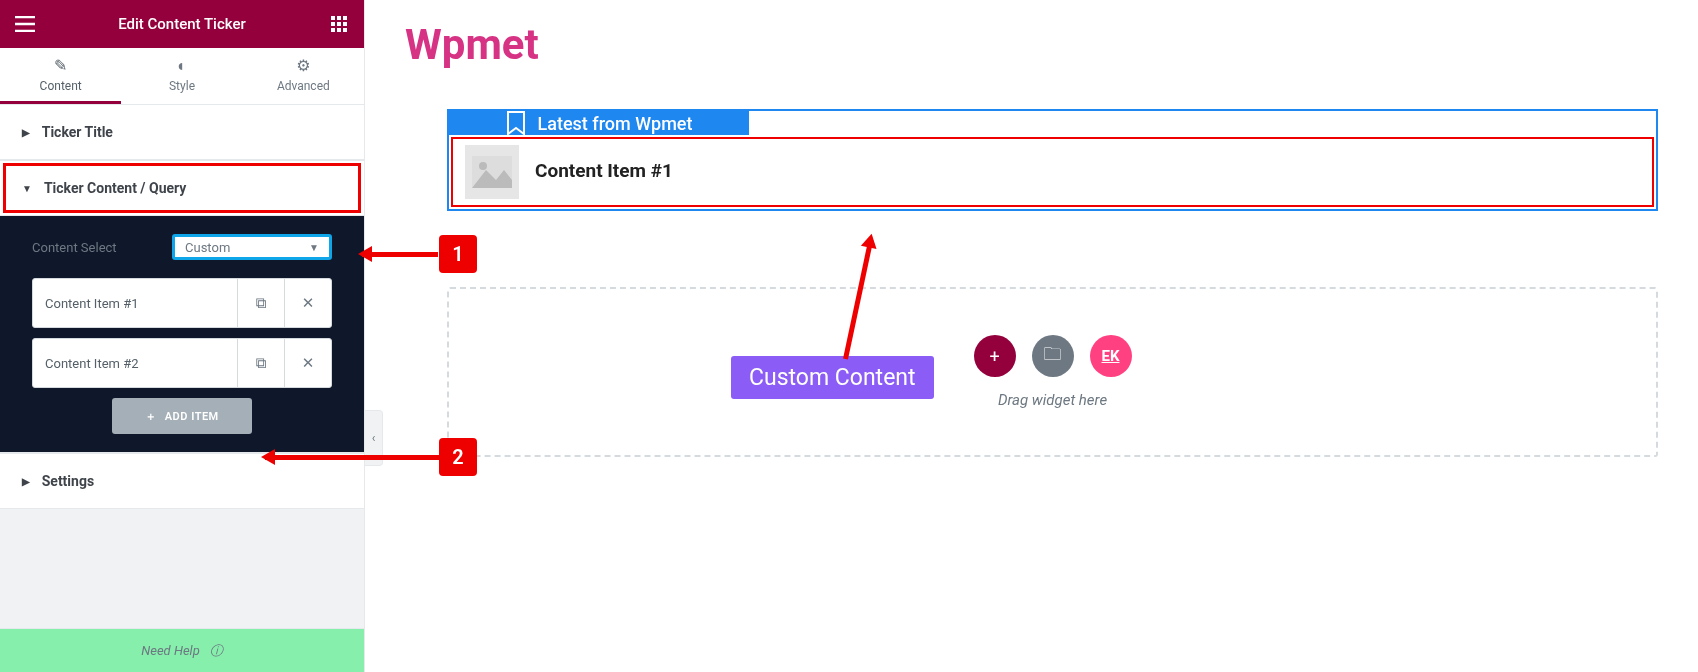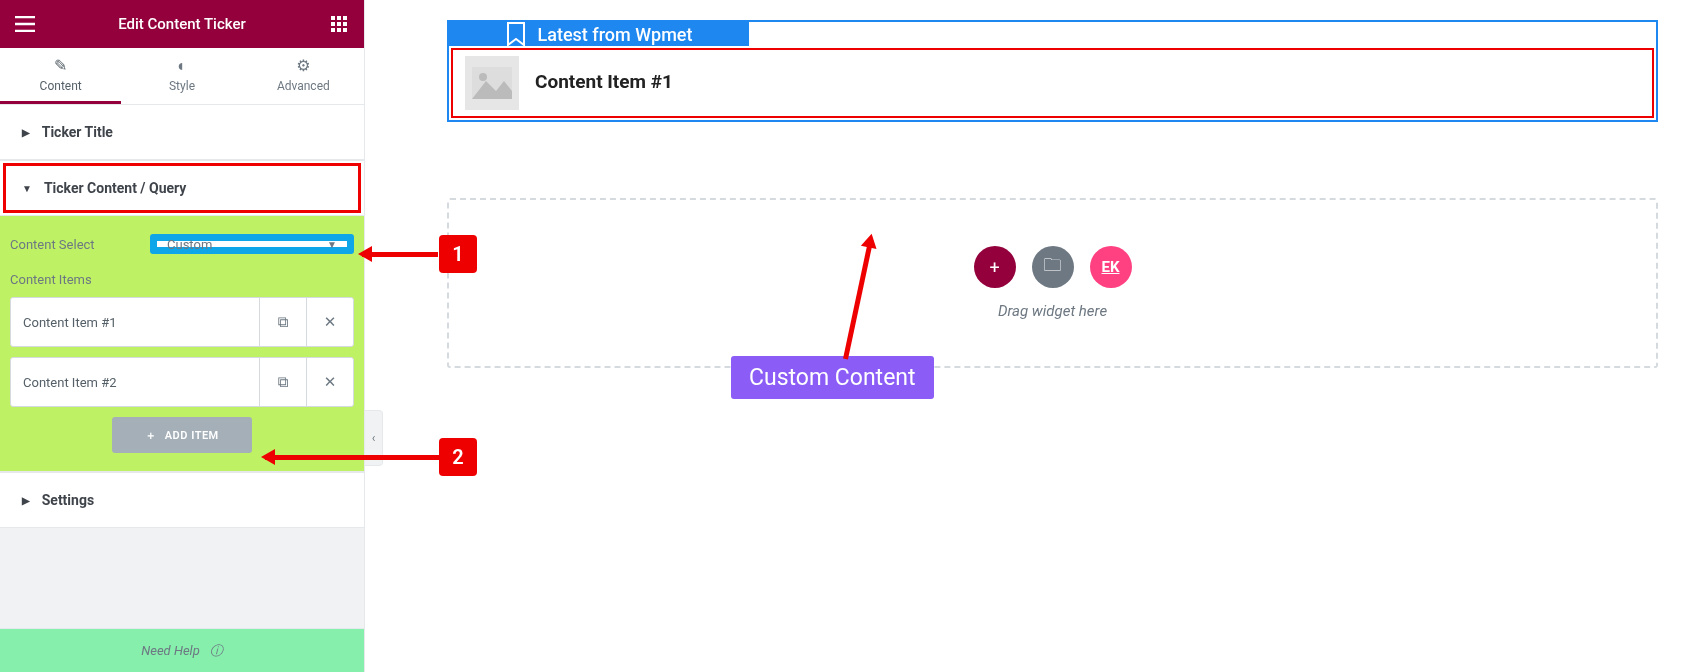--- a/index.html
+++ b/index.html
@@ -13,25 +13,25 @@
 
   .tabs { height: 56px; background: #fff; display: flex; }
   .tab { flex: 1; display: flex; flex-direction: column; align-items: center; justify-content: center; gap: 4px; color: #6d7882; font-size: 12px; cursor: pointer; border-bottom: 3px solid transparent; }
   .tab.active { color: #556068; border-bottom-color: #93003c; }
   .tab-icon { font-size: 16px; }
 
   .sections { flex: 1; background: #f1f2f3; overflow-y: auto; }
   .section-head { height: 56px; background: #fff; display: flex; align-items: center; padding: 0 22px; gap: 12px; font-size: 14px; font-weight: 700; color: #3f444b; cursor: pointer; border-top: 1px solid #e6e9ec; border-bottom: 1px solid #e6e9ec; }
   .caret { font-size: 10px; color: #3f444b; }
   .section-head.highlighted { outline: 3px solid #ee0000; outline-offset: -6px; }
-  .section-body { padding: 18px 10px; background: #bef264; border-bottom: 1px solid #e6e9ec; }
+  .section-body { padding: 18px 32px; background: #0f172a; border-bottom: 1px solid #e6e9ec; }
 
   .field-row { display: flex; align-items: center; gap: 10px; margin-bottom: 18px; }
   .field-label { font-size: 13px; color: #6d7882; flex: 0 0 130px; }
-  .select { flex: 1; height: 20px; border: 7px solid #0ea5e9; border-radius: 3px; background: #fff; display: flex; align-items: center; justify-content: space-between; padding: 0 10px; font-size: 13px; color: #6d7882; cursor: pointer; }
+  .select { flex: 1; height: 26px; border: 3px solid #0ea5e9; border-radius: 3px; background: #fff; display: flex; align-items: center; justify-content: space-between; padding: 0 10px; font-size: 13px; color: #6d7882; cursor: pointer; }
   .select .chev { font-size: 10px; color: #6d7882; }
 
   .sub-label { font-size: 13px; color: #6d7882; margin-bottom: 10px; }
   .repeater-item { height: 50px; border: 1px solid #d5dadf; border-radius: 3px; background: #fff; display: flex; align-items: center; margin-bottom: 10px; }
   .repeater-item .title { flex: 1; padding: 0 12px; font-size: 13px; color: #556068; }
   .repeater-item .act { width: 47px; height: 100%; display: flex; align-items: center; justify-content: center; border-left: 1px solid #d5dadf; color: #6d7882; cursor: pointer; font-size: 15px; }
 
   .add-btn { display: flex; align-items: center; justify-content: center; gap: 8px; height: 36px; width: 140px; margin: 8px auto 0; background: #a4afb7; color: #fff; font-size: 11px; font-weight: 600; letter-spacing: 0.5px; border-radius: 3px; cursor: pointer; }
 
   .help-row { height: 44px; display: flex; align-items: center; justify-content: center; gap: 10px; font-size: 13px; color: #6d7882; font-style: italic; cursor: pointer; border-top: 1px solid #e6e9ec; background: #86efac; }
@@ -122,21 +122,20 @@
       <span>Ticker Content / Query</span>
     </div>
     <div class="section-body">
       <div class="field-row">
         <div class="field-label">Content Select</div>
         <div class="select">
           <span>Custom</span>
           <span class="chev">▼</span>
         </div>
       </div>
-      <div class="sub-label">Content Items</div>
 
       <div class="repeater-item">
         <div class="title">Content Item #1</div>
         <div class="act">
             <span>⧉</span>
           </div>
         <div class="act">
             <span>✕</span>
           </div>
       </div>
@@ -162,20 +161,21 @@
     </div>
   </div>
 
   <div class="help-row">
     <span>Need Help</span>
     <span>ⓘ</span>
   </div>
 </div>
 
 <div class="canvas">
+  <div class="logo">Wpmet</div>
 
   <div class="ticker">
     <div class="ticker-left">
       <span>
         <svg width="20" height="24" viewBox="0 0 20 24">
             <path d="M2 1h16v22l-8-6-8 6V1z" fill="none" stroke="#fff" stroke-width="2"></path>
           </svg>
       </span>
       <span>Latest from Wpmet</span>
     </div>

